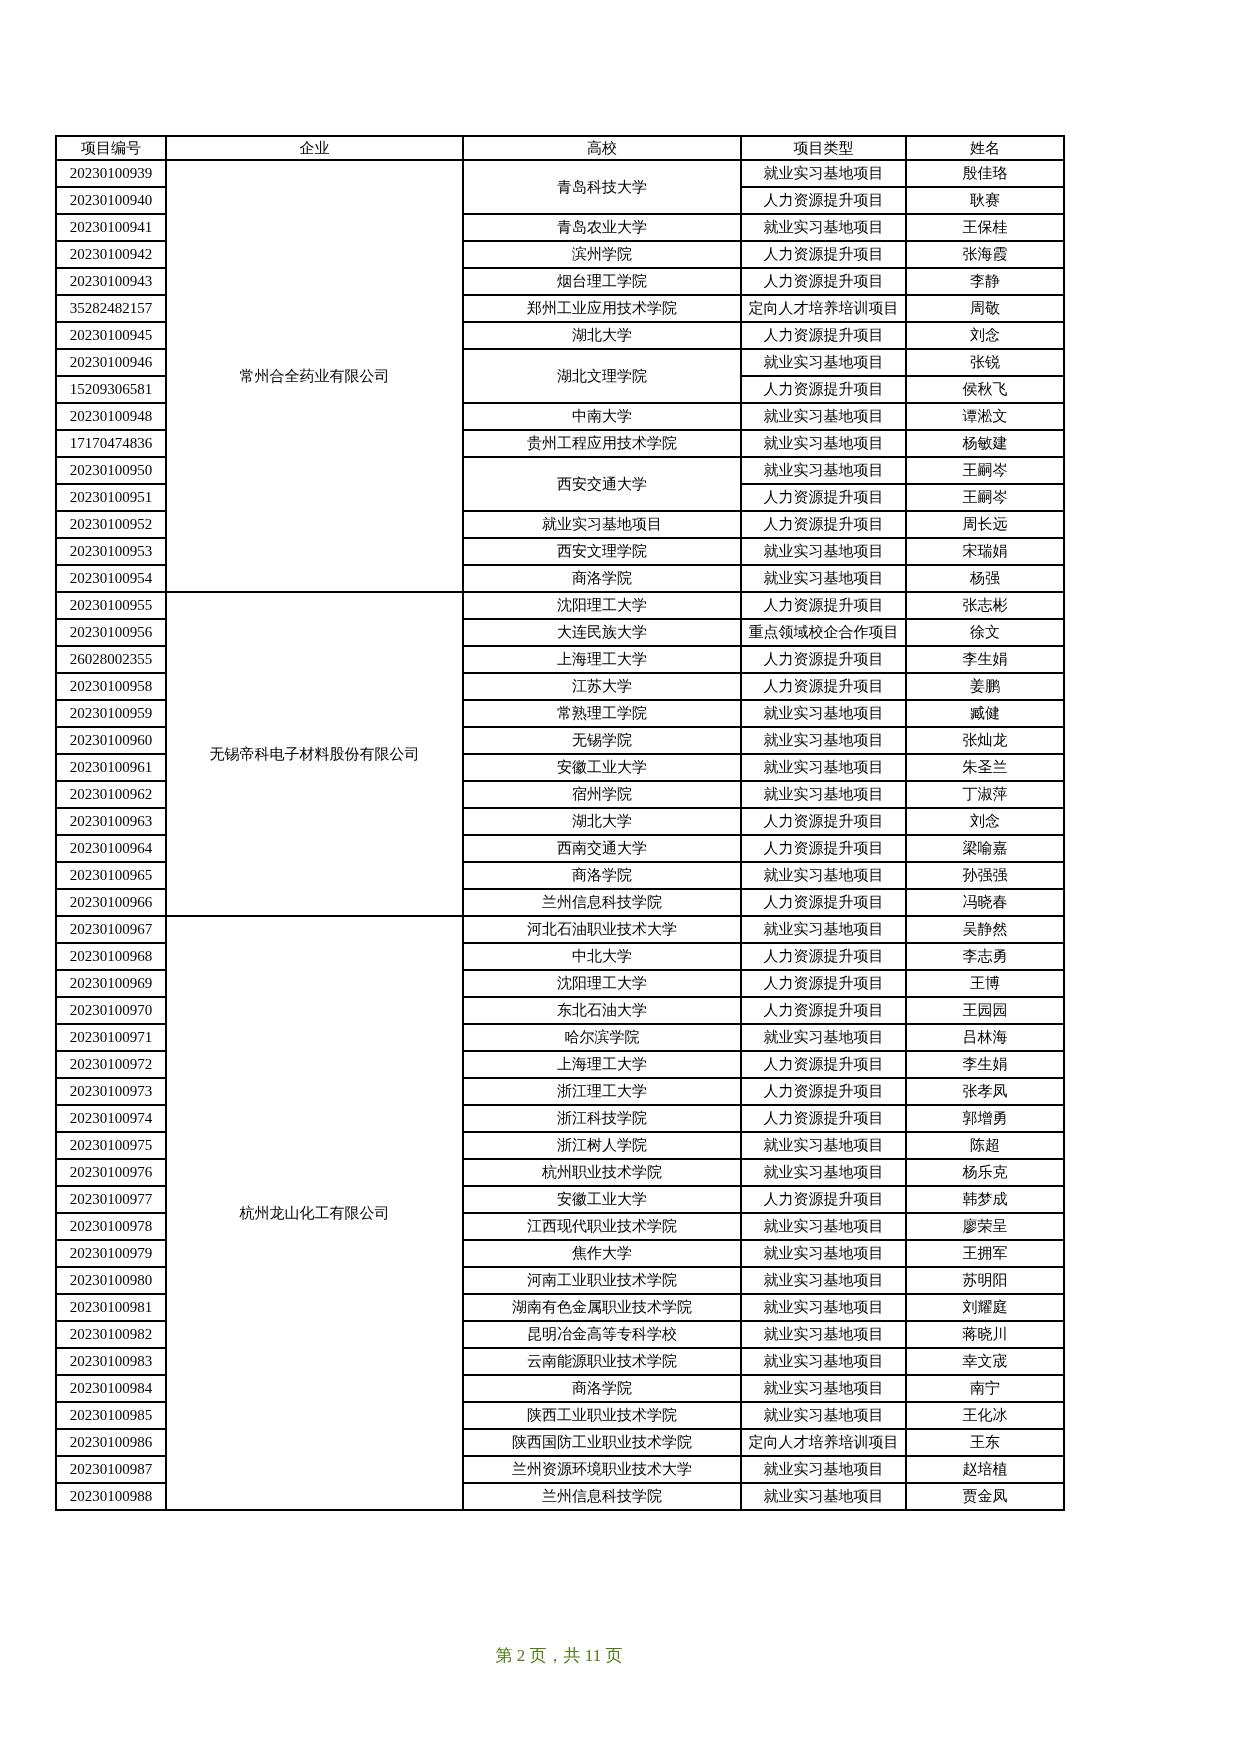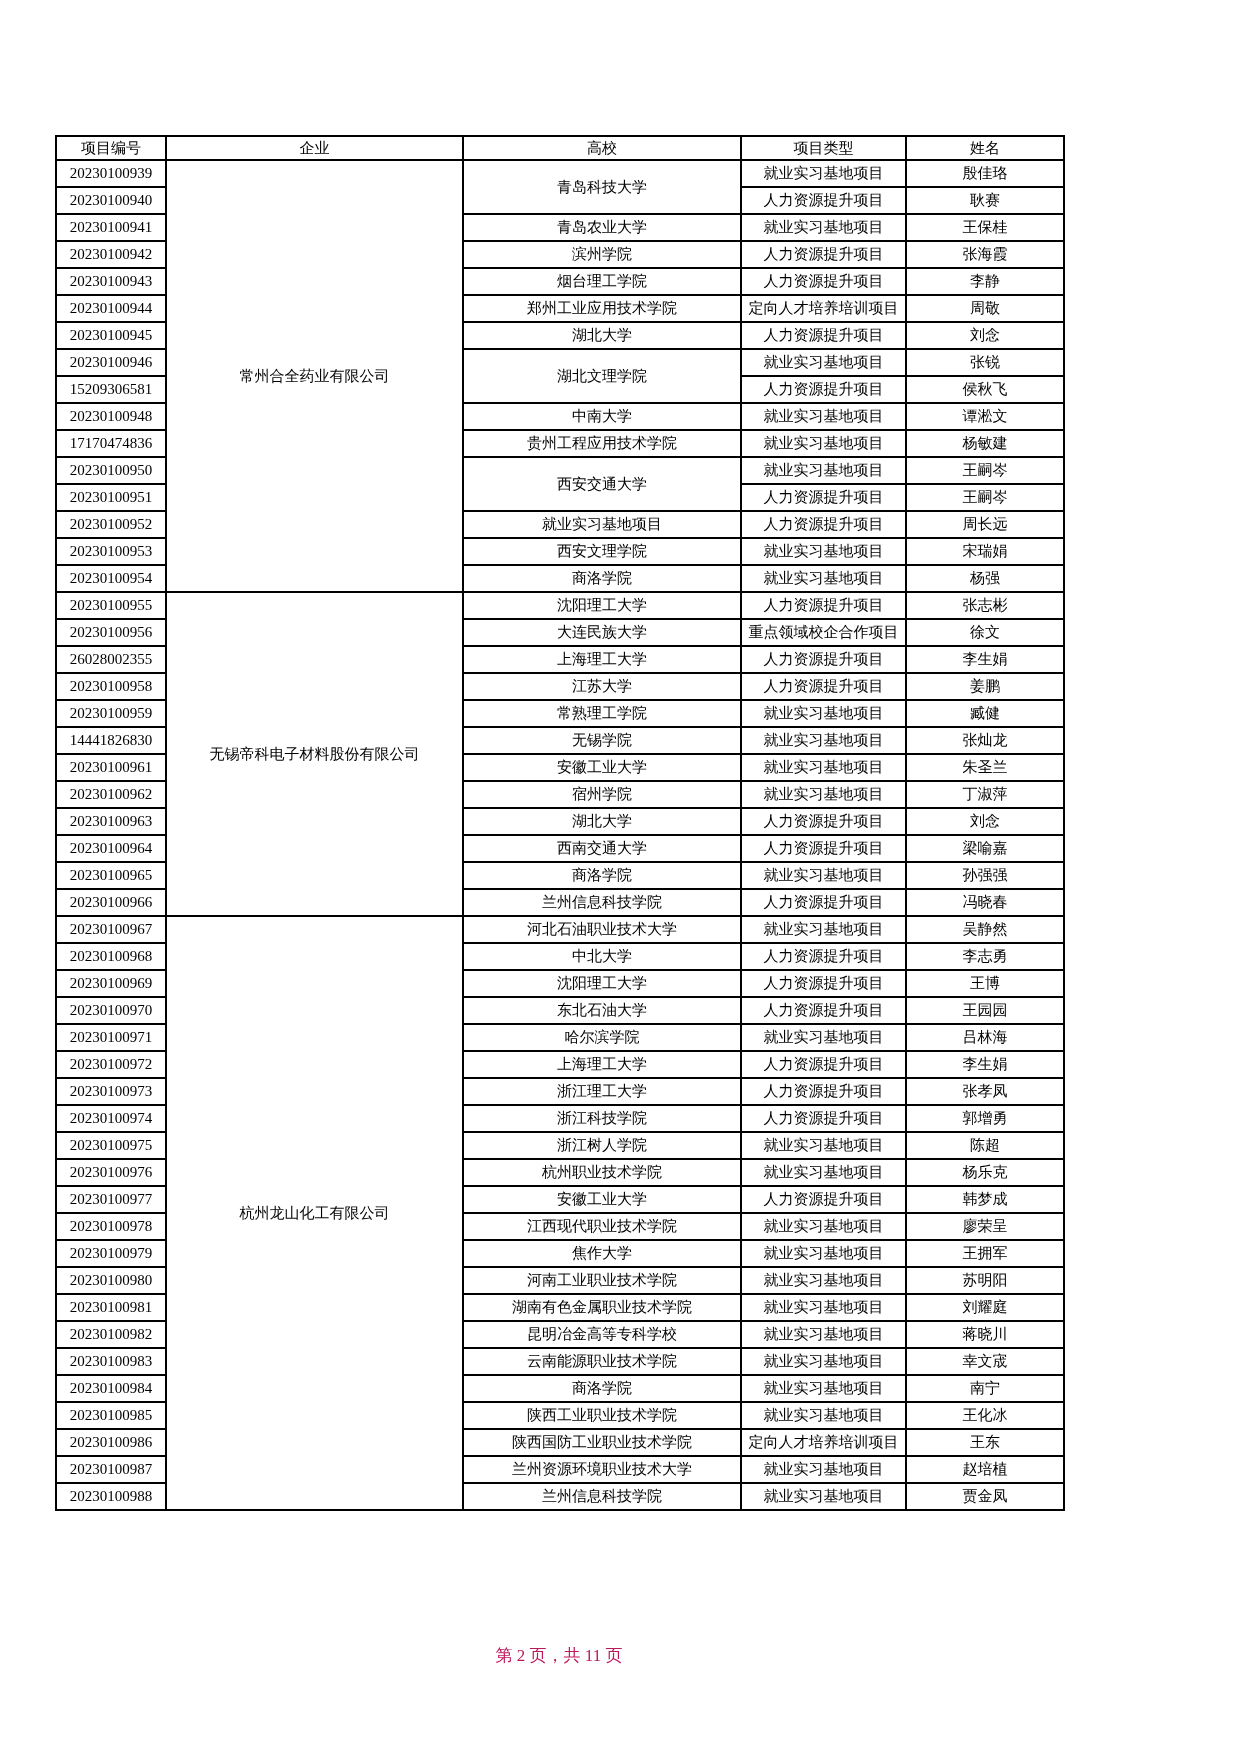--- a/index.html
+++ b/index.html
@@ -50,21 +50,21 @@
   td.col-company, td.col-school, td.col-type, td.col-name {
     font-size: 15px;
   }
   .footer {
     position: absolute;
     left: 55px;
     top: 1644px;
     width: 1008px;
     text-align: center;
     font-size: 17px;
-    color: #be185d;
+    color: #4d7c0f;
   }
 </style>
 </head>
 <body>
 
 <div class="page">
 
   <table class="roster">
     <colgroup>
       <col style="width:110px">
@@ -107,21 +107,21 @@
           <td class="col-type">人力资源提升项目</td>
           <td class="col-name">张海霞</td>
         </tr>
         <tr>
           <td class="col-id">20230100943</td>
           <td class="col-school">烟台理工学院</td>
           <td class="col-type">人力资源提升项目</td>
           <td class="col-name">李静</td>
         </tr>
         <tr>
-          <td class="col-id">20230100944</td>
+          <td class="col-id">35282482157</td>
           <td class="col-school">郑州工业应用技术学院</td>
           <td class="col-type">定向人才培养培训项目</td>
           <td class="col-name">周敬</td>
         </tr>
         <tr>
           <td class="col-id">20230100945</td>
           <td class="col-school">湖北大学</td>
           <td class="col-type">人力资源提升项目</td>
           <td class="col-name">刘念</td>
         </tr>
@@ -202,21 +202,21 @@
           <td class="col-type">人力资源提升项目</td>
           <td class="col-name">姜鹏</td>
         </tr>
         <tr>
           <td class="col-id">20230100959</td>
           <td class="col-school">常熟理工学院</td>
           <td class="col-type">就业实习基地项目</td>
           <td class="col-name">臧健</td>
         </tr>
         <tr>
-          <td class="col-id">14441826830</td>
+          <td class="col-id">20230100960</td>
           <td class="col-school">无锡学院</td>
           <td class="col-type">就业实习基地项目</td>
           <td class="col-name">张灿龙</td>
         </tr>
         <tr>
           <td class="col-id">20230100961</td>
           <td class="col-school">安徽工业大学</td>
           <td class="col-type">就业实习基地项目</td>
           <td class="col-name">朱圣兰</td>
         </tr>

